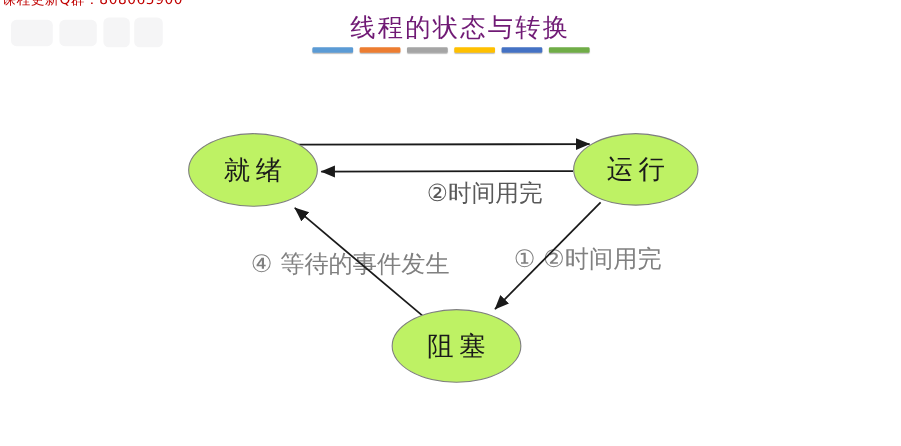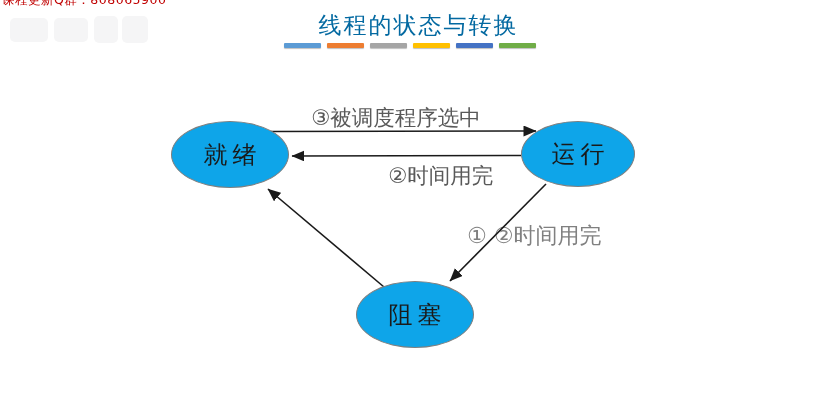--- a/index.html
+++ b/index.html
@@ -56,21 +56,21 @@
     box-shadow: 0 1px 1px rgba(0,0,0,0.25);
   }
 
   
   .diagram { position: absolute; inset: 0; }
   .arrow-layer { position: absolute; inset: 0; z-index: 2; }
 
   .state {
     position: absolute;
     z-index: 3;
-    background: #0ea5e9;
+    background: #bef264;
     border: 1.6px solid #7f7f7f;
     border-radius: 50%;
     display: flex;
     align-items: center;
     justify-content: center;
     font-size: 24px;
     letter-spacing: 5px;
     text-indent: 5px;
     color: #1a1a1a;
   }
@@ -95,21 +95,21 @@
 
 <div class="top-note" style="color: rgb(192, 0, 0);">课程更新Q群：808065900</div>
 
 <div class="watermark">
   <span class="wm-a"></span>
   <span class="wm-b"></span>
   <span class="wm-c"></span>
   <span class="wm-d"></span>
 </div>
 
-<div class="slide-title" style="color: #0369a1;">线程的状态与转换</div>
+<div class="slide-title" style="color: #701a75;">线程的状态与转换</div>
 
 <div class="dash-row">
   <span style="background: rgb(91, 155, 213);"></span>
   <span style="background: rgb(237, 125, 49);"></span>
   <span style="background: rgb(165, 165, 165);"></span>
   <span style="background: rgb(255, 192, 0);"></span>
   <span style="background: rgb(68, 114, 196);"></span>
   <span style="background: rgb(112, 173, 71);"></span>
 </div>
 
@@ -130,17 +130,17 @@
   <div class="state state-ready">
     <span>就绪</span>
   </div>
   <div class="state state-running">
     <span>运行</span>
   </div>
   <div class="state state-blocked">
     <span>阻塞</span>
   </div>
 
-  <div class="edge-label lbl-dark lbl-scheduled">③被调度程序选中</div>
   <div class="edge-label lbl-dark lbl-timeup">②时间用完</div>
   <div class="edge-label lbl-gray lbl-wait-event">① ②时间用完</div>
+  <div class="edge-label lbl-gray lbl-event-occ">④ 等待的事件发生</div>
 
 </div>
 
 </body></html>

